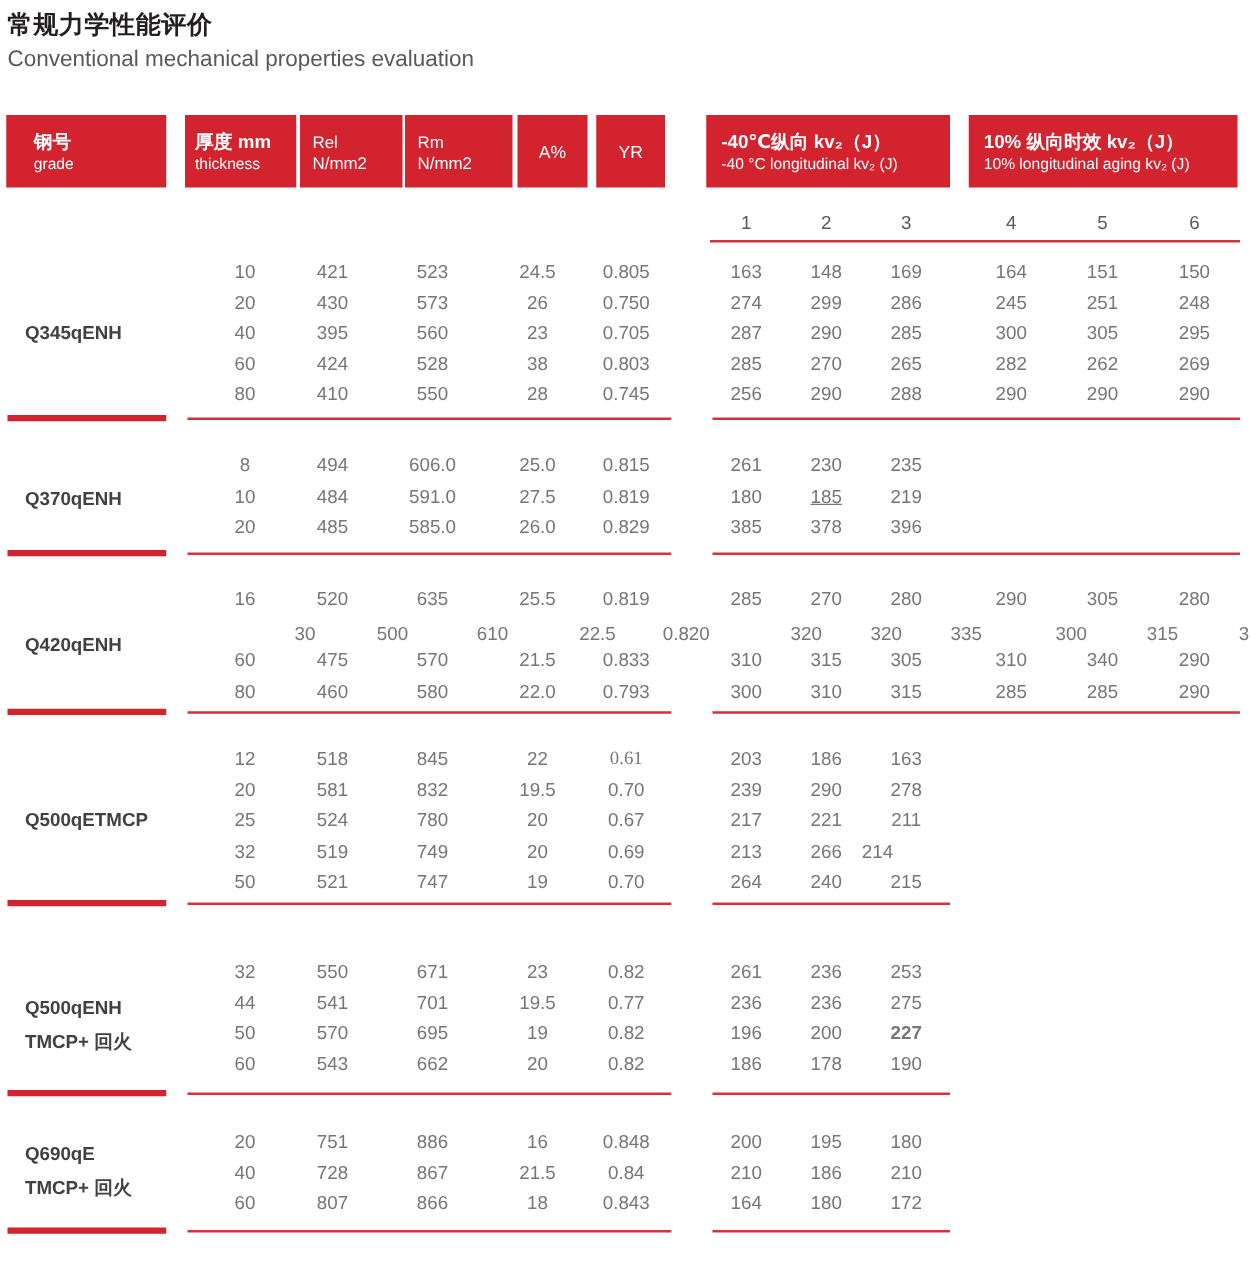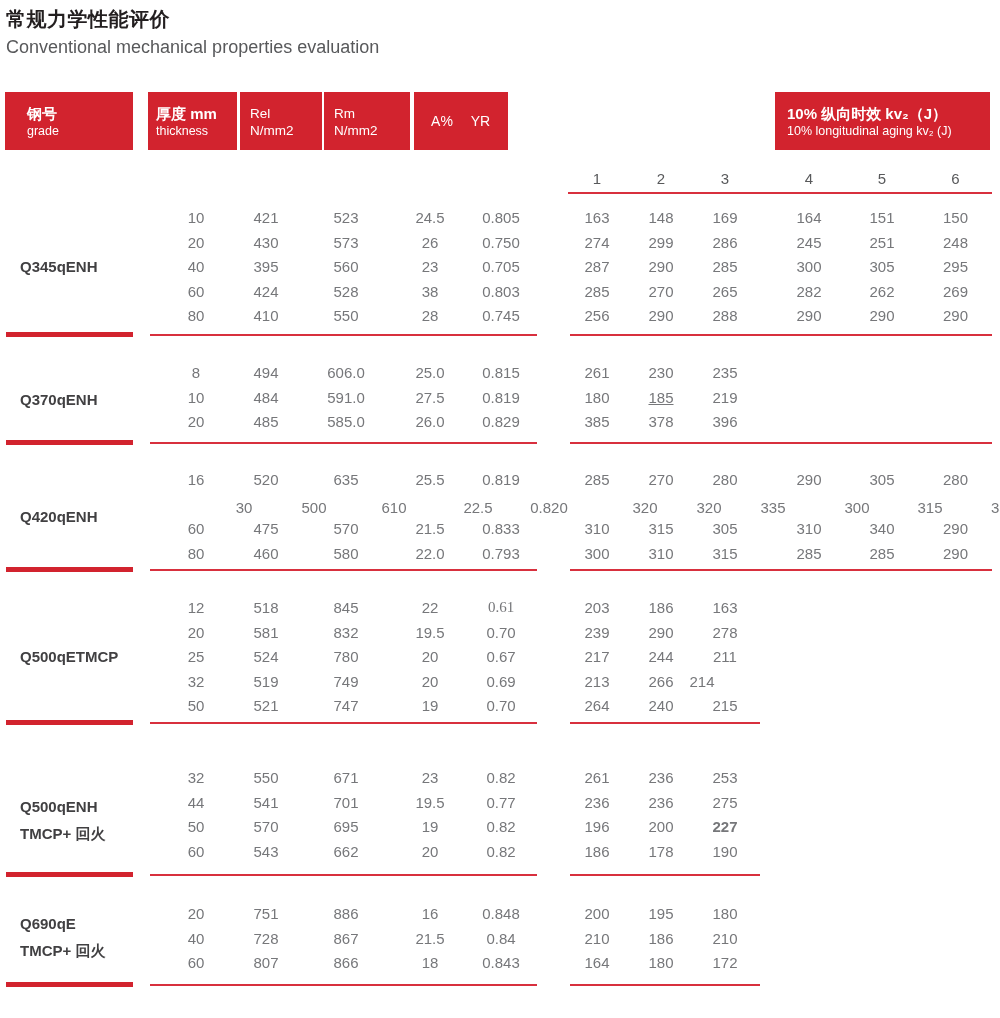--- a/index.html
+++ b/index.html
@@ -16,21 +16,21 @@
   .hbox .zh{font-size:15px;font-weight:bold;line-height:17px;}
   .hbox .en{font-size:12.5px;line-height:14px;}
   .hbox.center{align-items:center;}
   .hbox.center .zh{font-weight:normal;font-size:14px;}
 
   .box-grade{left:5px;width:128px;padding-left:22px;}
   .box-thk{left:148px;width:89px;padding-left:8px;}
   .box-rel{left:240px;width:82px;padding-left:10px;}
   .box-rm{left:324px;width:86px;padding-left:10px;}
   .box-a{left:414px;width:56px;}
-  .box-yr{left:453px;width:55px;}
+  .box-yr{left:477px;width:55px;}
   .box-kv40{left:565px;width:195px;padding-left:12px;}
   .box-kv10{left:775px;width:215px;padding-left:12px;}
   .box-rel .zh,.box-rm .zh{font-weight:normal;font-size:13.5px;}
   .box-rel .en,.box-rm .en{font-size:13.5px;}
 
   
   .numcell{position:absolute;top:169px;height:20px;line-height:20px;text-align:center;
            font-size:15px;color:#58595b;}
   .hdr-underline{position:absolute;left:568px;top:192px;width:424px;height:2px;background:#d8303e;}
 
@@ -65,20 +65,24 @@
   </div>
   <div class="hbox box-rm">
     <span class="zh">Rm</span>
     <span class="en">N/mm2</span>
   </div>
   <div class="hbox box-a center">
     <span class="zh">A%</span>
   </div>
   <div class="hbox box-yr center">
     <span class="zh">YR</span>
+  </div>
+  <div class="hbox box-kv40">
+    <span class="zh">-40℃纵向 kv₂（J）</span>
+    <span class="en">-40 °C longitudinal kv₂ (J)</span>
   </div>
   <div class="hbox box-kv10">
     <span class="zh">10% 纵向时效 kv₂（J）</span>
     <span class="en">10% longitudinal aging kv₂ (J)</span>
   </div>
 
   <div class="numcell" style="left:565px;width:64px;">1</div>
   <div class="numcell" style="left:629px;width:64px;">2</div>
   <div class="numcell" style="left:693px;width:64px;">3</div>
   <div class="numcell" style="left:772px;width:74px;">4</div>
@@ -274,21 +278,21 @@
           <span class="cell" style="left: 629px; width: 64px;">290</span>
           <span class="cell" style="left: 693px; width: 64px;">278</span>
         </div>
         <div class="row" style="top: 644px;">
           <span class="cell" style="left: 150px; width: 92px;">25</span>
           <span class="cell" style="left: 242px; width: 48px;">524</span>
           <span class="cell" style="left: 290px; width: 112px;">780</span>
           <span class="cell" style="left: 402px; width: 56px;">20</span>
           <span class="cell" style="left: 458px; width: 86px;">0.67</span>
           <span class="cell" style="left: 565px; width: 64px;">217</span>
-          <span class="cell" style="left: 629px; width: 64px;">244</span>
+          <span class="cell" style="left: 629px; width: 64px;">221</span>
           <span class="cell" style="left: 693px; width: 64px;">211</span>
         </div>
         <div class="row" style="top: 668.5px;">
           <span class="cell" style="left: 150px; width: 92px;">32</span>
           <span class="cell" style="left: 242px; width: 48px;">519</span>
           <span class="cell" style="left: 290px; width: 112px;">749</span>
           <span class="cell" style="left: 402px; width: 56px;">20</span>
           <span class="cell" style="left: 458px; width: 86px;">0.69</span>
           <span class="cell" style="left: 565px; width: 64px;">213</span>
           <span class="cell" style="left: 629px; width: 64px;">266</span>

